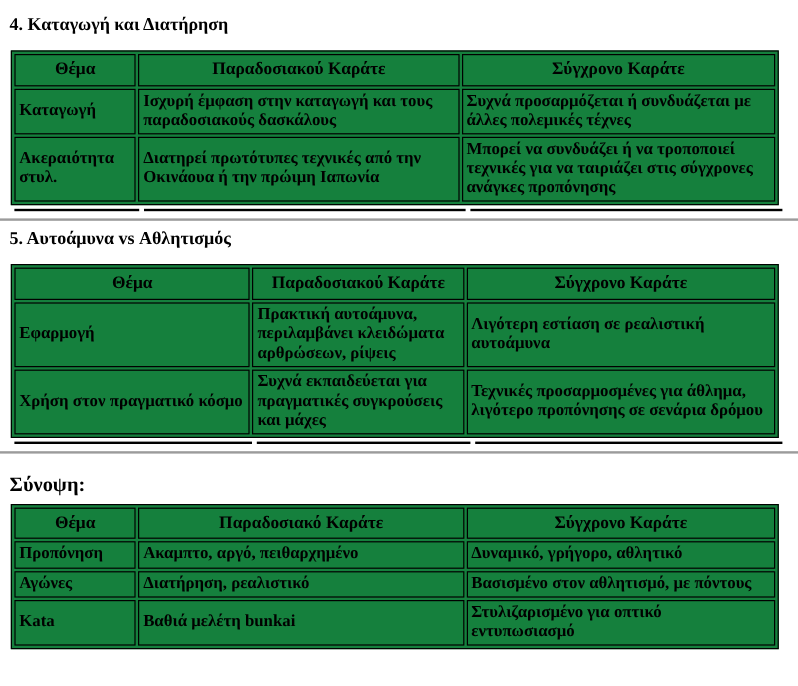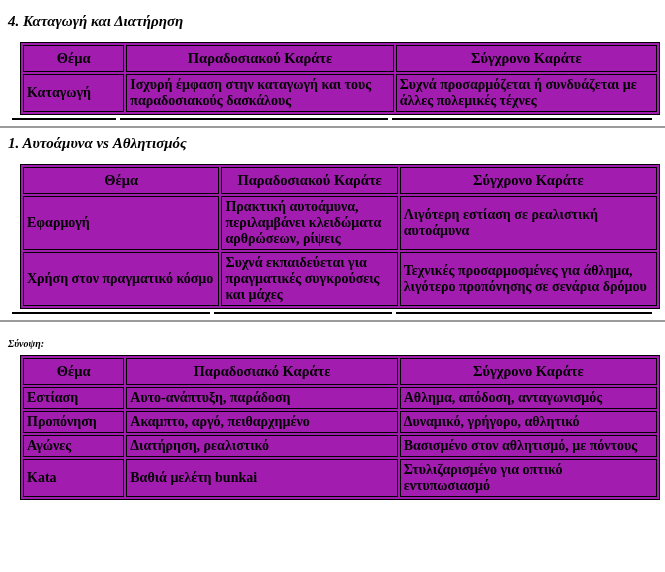--- a/index.html
+++ b/index.html
@@ -15,34 +15,33 @@
     font-weight: bold;
     color: #000000;
   }
   .page {
     padding: 6px 10px 0 8px;
   }
   .sec-heading {
     font-size: 15px;
     line-height: 1.2;
     margin: 6px 0 12px 0;
-    font-style: italic;
   }
   .sec-heading.small {
-    font-size: 10px;
+    font-size: 17px;
     margin: 16px 0 5px 0;
   }
   table.cmp {
-    margin-left: 12px;
+    margin-left: 1px;
     width: 640px;
     table-layout: fixed;
     border-collapse: separate;
     border-spacing: 2px;
     border: 1px solid #000;
-    background: #a21caf;
+    background: #15803d;
   }
   table.cmp th, table.cmp td {
     border: 1px solid #000;
     font-size: 14px;
     line-height: 1.15;
     overflow: hidden;
   }
   table.cmp th {
     font-size: 14.5px;
     text-align: center;
@@ -90,32 +89,37 @@
             <th>Παραδοσιακού Καράτε</th>
             <th>Σύγχρονο Καράτε</th>
           </tr>
         </thead>
         <tbody>
           <tr>
             <td>Καταγωγή</td>
             <td>Ισχυρή έμφαση στην καταγωγή και τους παραδοσιακούς δασκάλους</td>
             <td>Συχνά προσαρμόζεται ή συνδυάζεται με άλλες πολεμικές τέχνες</td>
           </tr>
+          <tr>
+            <td>Ακεραιότητα στυλ.</td>
+            <td>Διατηρεί πρωτότυπες τεχνικές από την Οκινάουα ή την πρώιμη Ιαπωνία</td>
+            <td>Μπορεί να συνδυάζει ή να τροποποιεί τεχνικές για να ταιριάζει στις σύγχρονες ανάγκες προπόνησης</td>
+          </tr>
         </tbody>
       </table>
     <div class="sliver">
         <span style="width: 104px;"></span>
         <span style="width: 268px;"></span>
         <span style="width: 260px;"></span>
       </div>
     <hr class="section-divider">
   </section>
 
   <section>
-    <h2 class="sec-heading">1. Αυτοάμυνα vs Αθλητισμός</h2>
+    <h2 class="sec-heading">5. Αυτοάμυνα vs Αθλητισμός</h2>
     <table class="cmp">
         <colgroup>
           <col style="width: 194px;">
           <col style="width: 174px;">
           <col style="width: 254px;">
         </colgroup>
         <thead>
           <tr>
             <th>Θέμα</th>
             <th>Παραδοσιακού Καράτε</th>
@@ -153,25 +157,20 @@
         </colgroup>
         <thead>
           <tr>
             <th>Θέμα</th>
             <th>Παραδοσιακό Καράτε</th>
             <th>Σύγχρονο Καράτε</th>
           </tr>
         </thead>
         <tbody>
           <tr>
-            <td>Εστίαση</td>
-            <td>Αυτο-ανάπτυξη, παράδοση</td>
-            <td>Αθλημα, απόδοση, ανταγωνισμός</td>
-          </tr>
-          <tr>
             <td>Προπόνηση</td>
             <td>Ακαμπτο, αργό, πειθαρχημένο</td>
             <td>Δυναμικό, γρήγορο, αθλητικό</td>
           </tr>
           <tr>
             <td>Αγώνες</td>
             <td>Διατήρηση, ρεαλιστικό</td>
             <td>Βασισμένο στον αθλητισμό, με πόντους</td>
           </tr>
           <tr>

